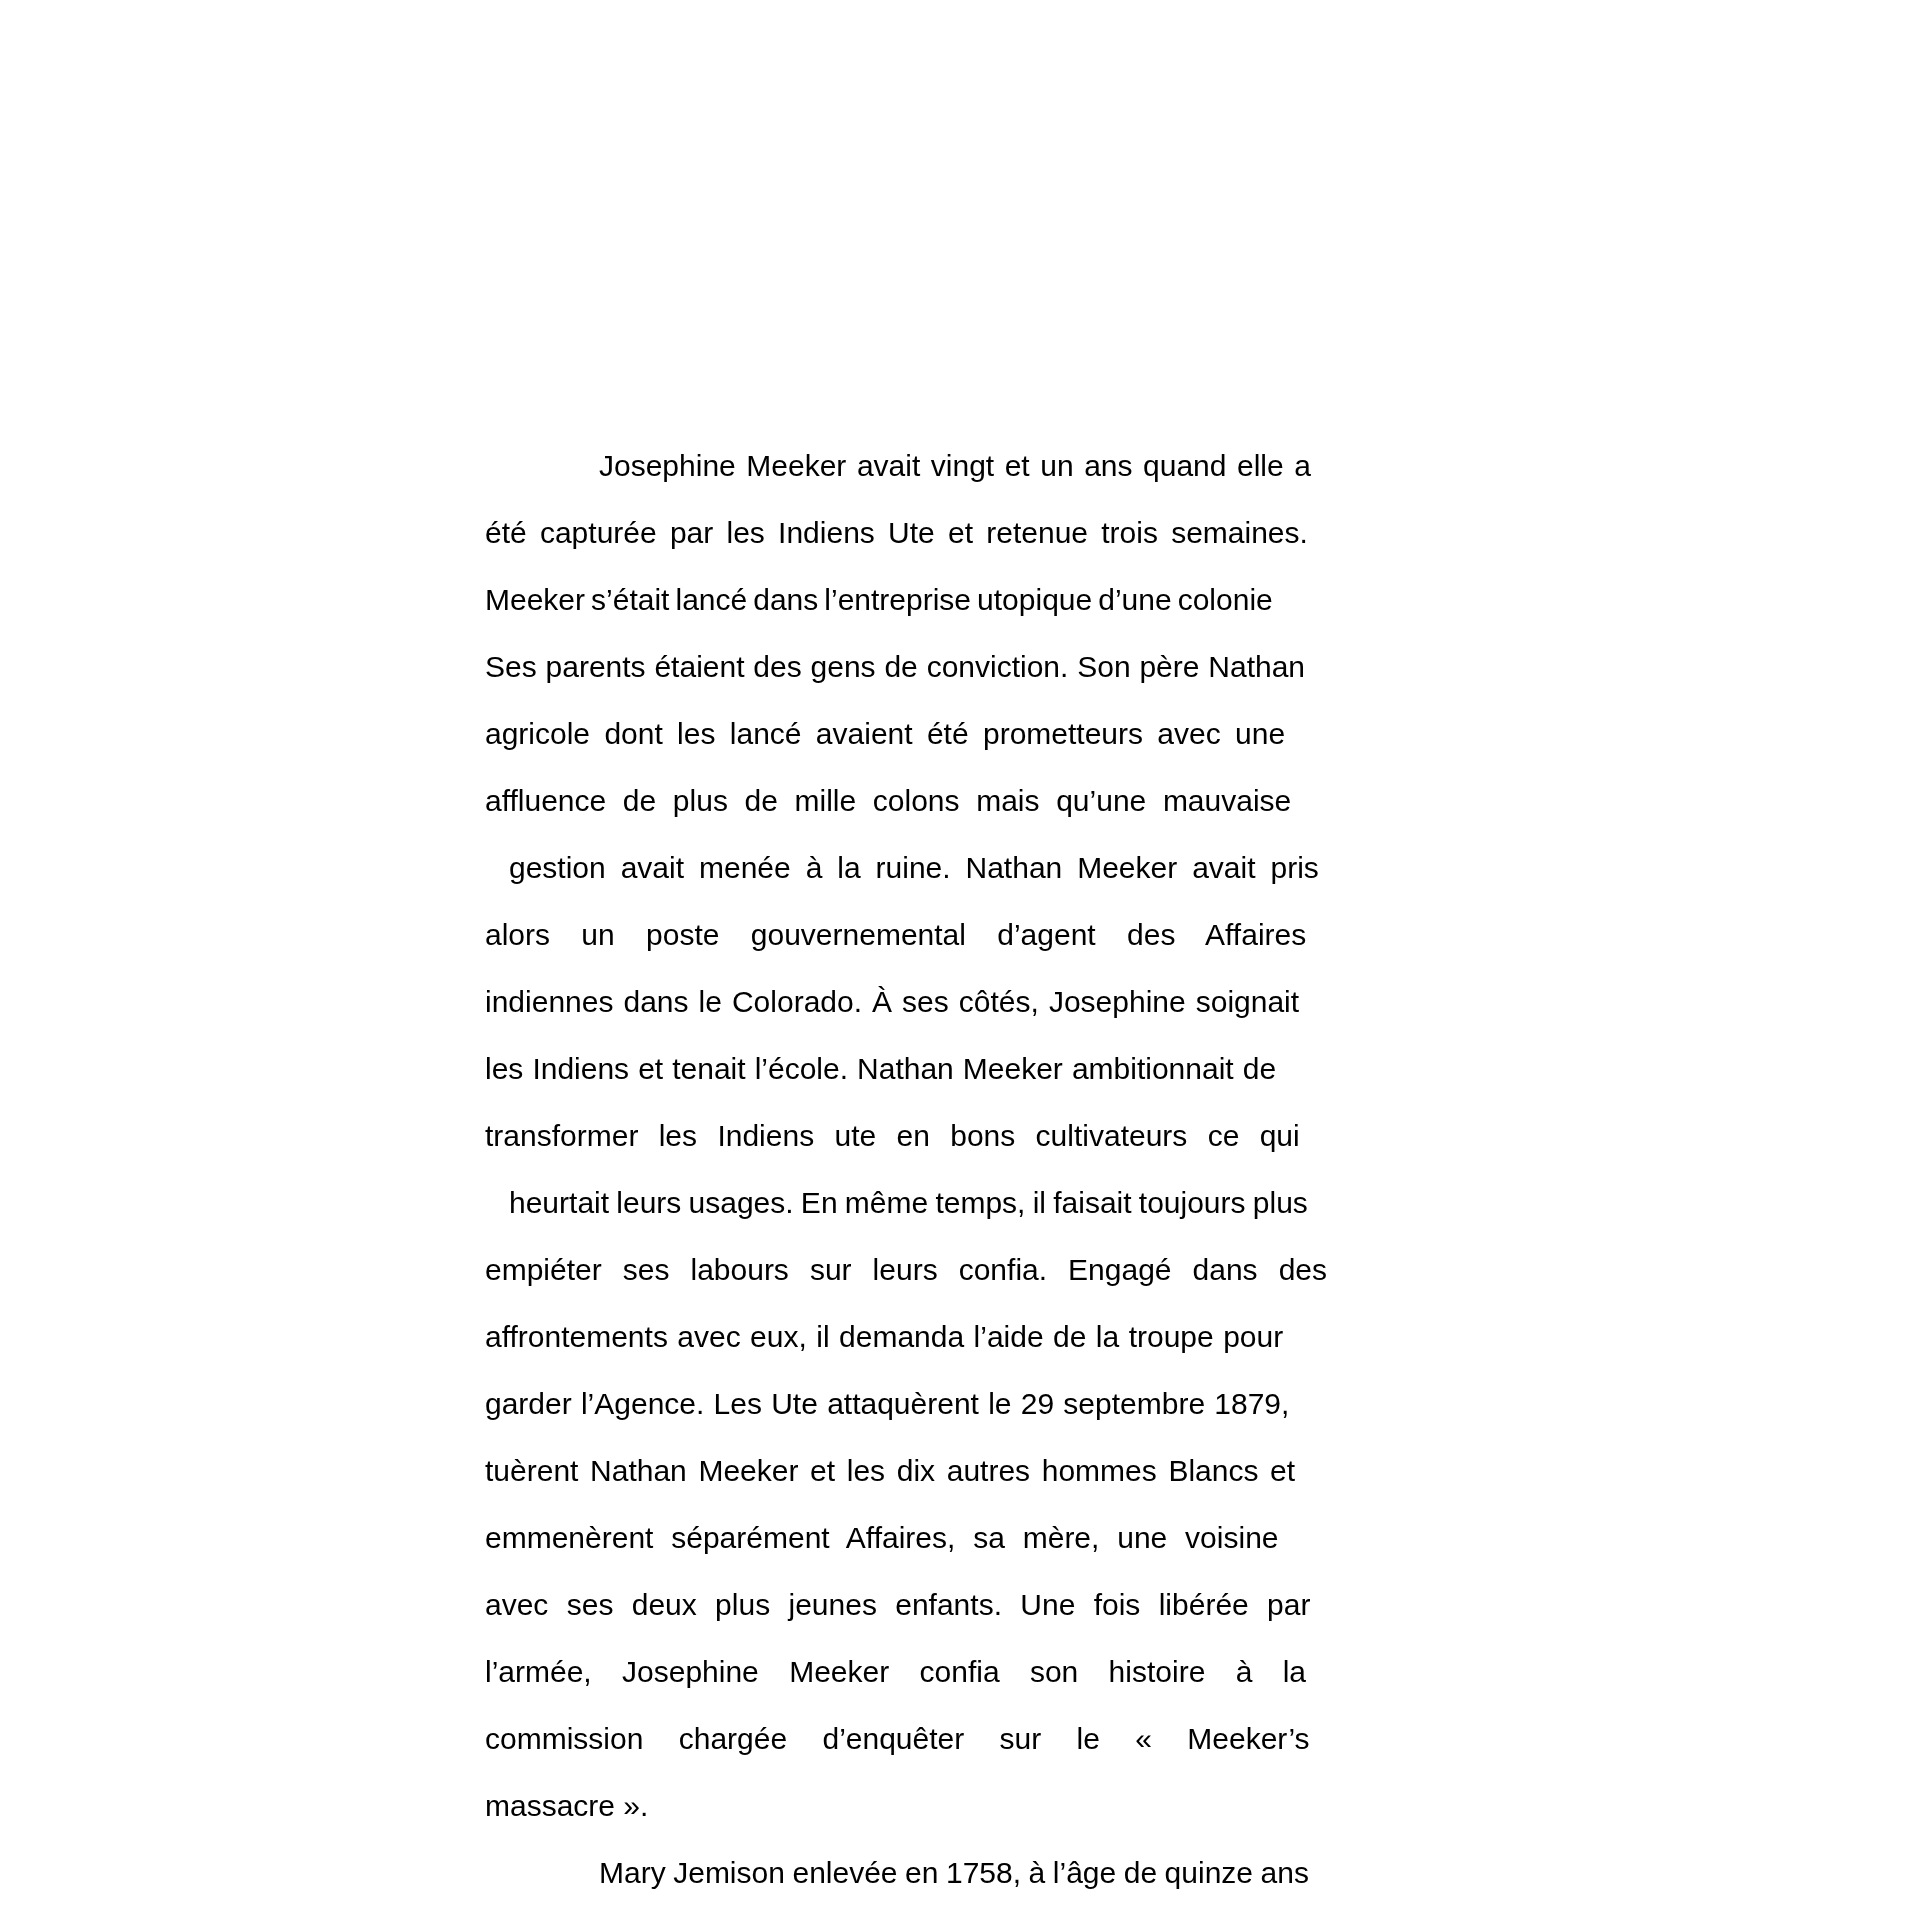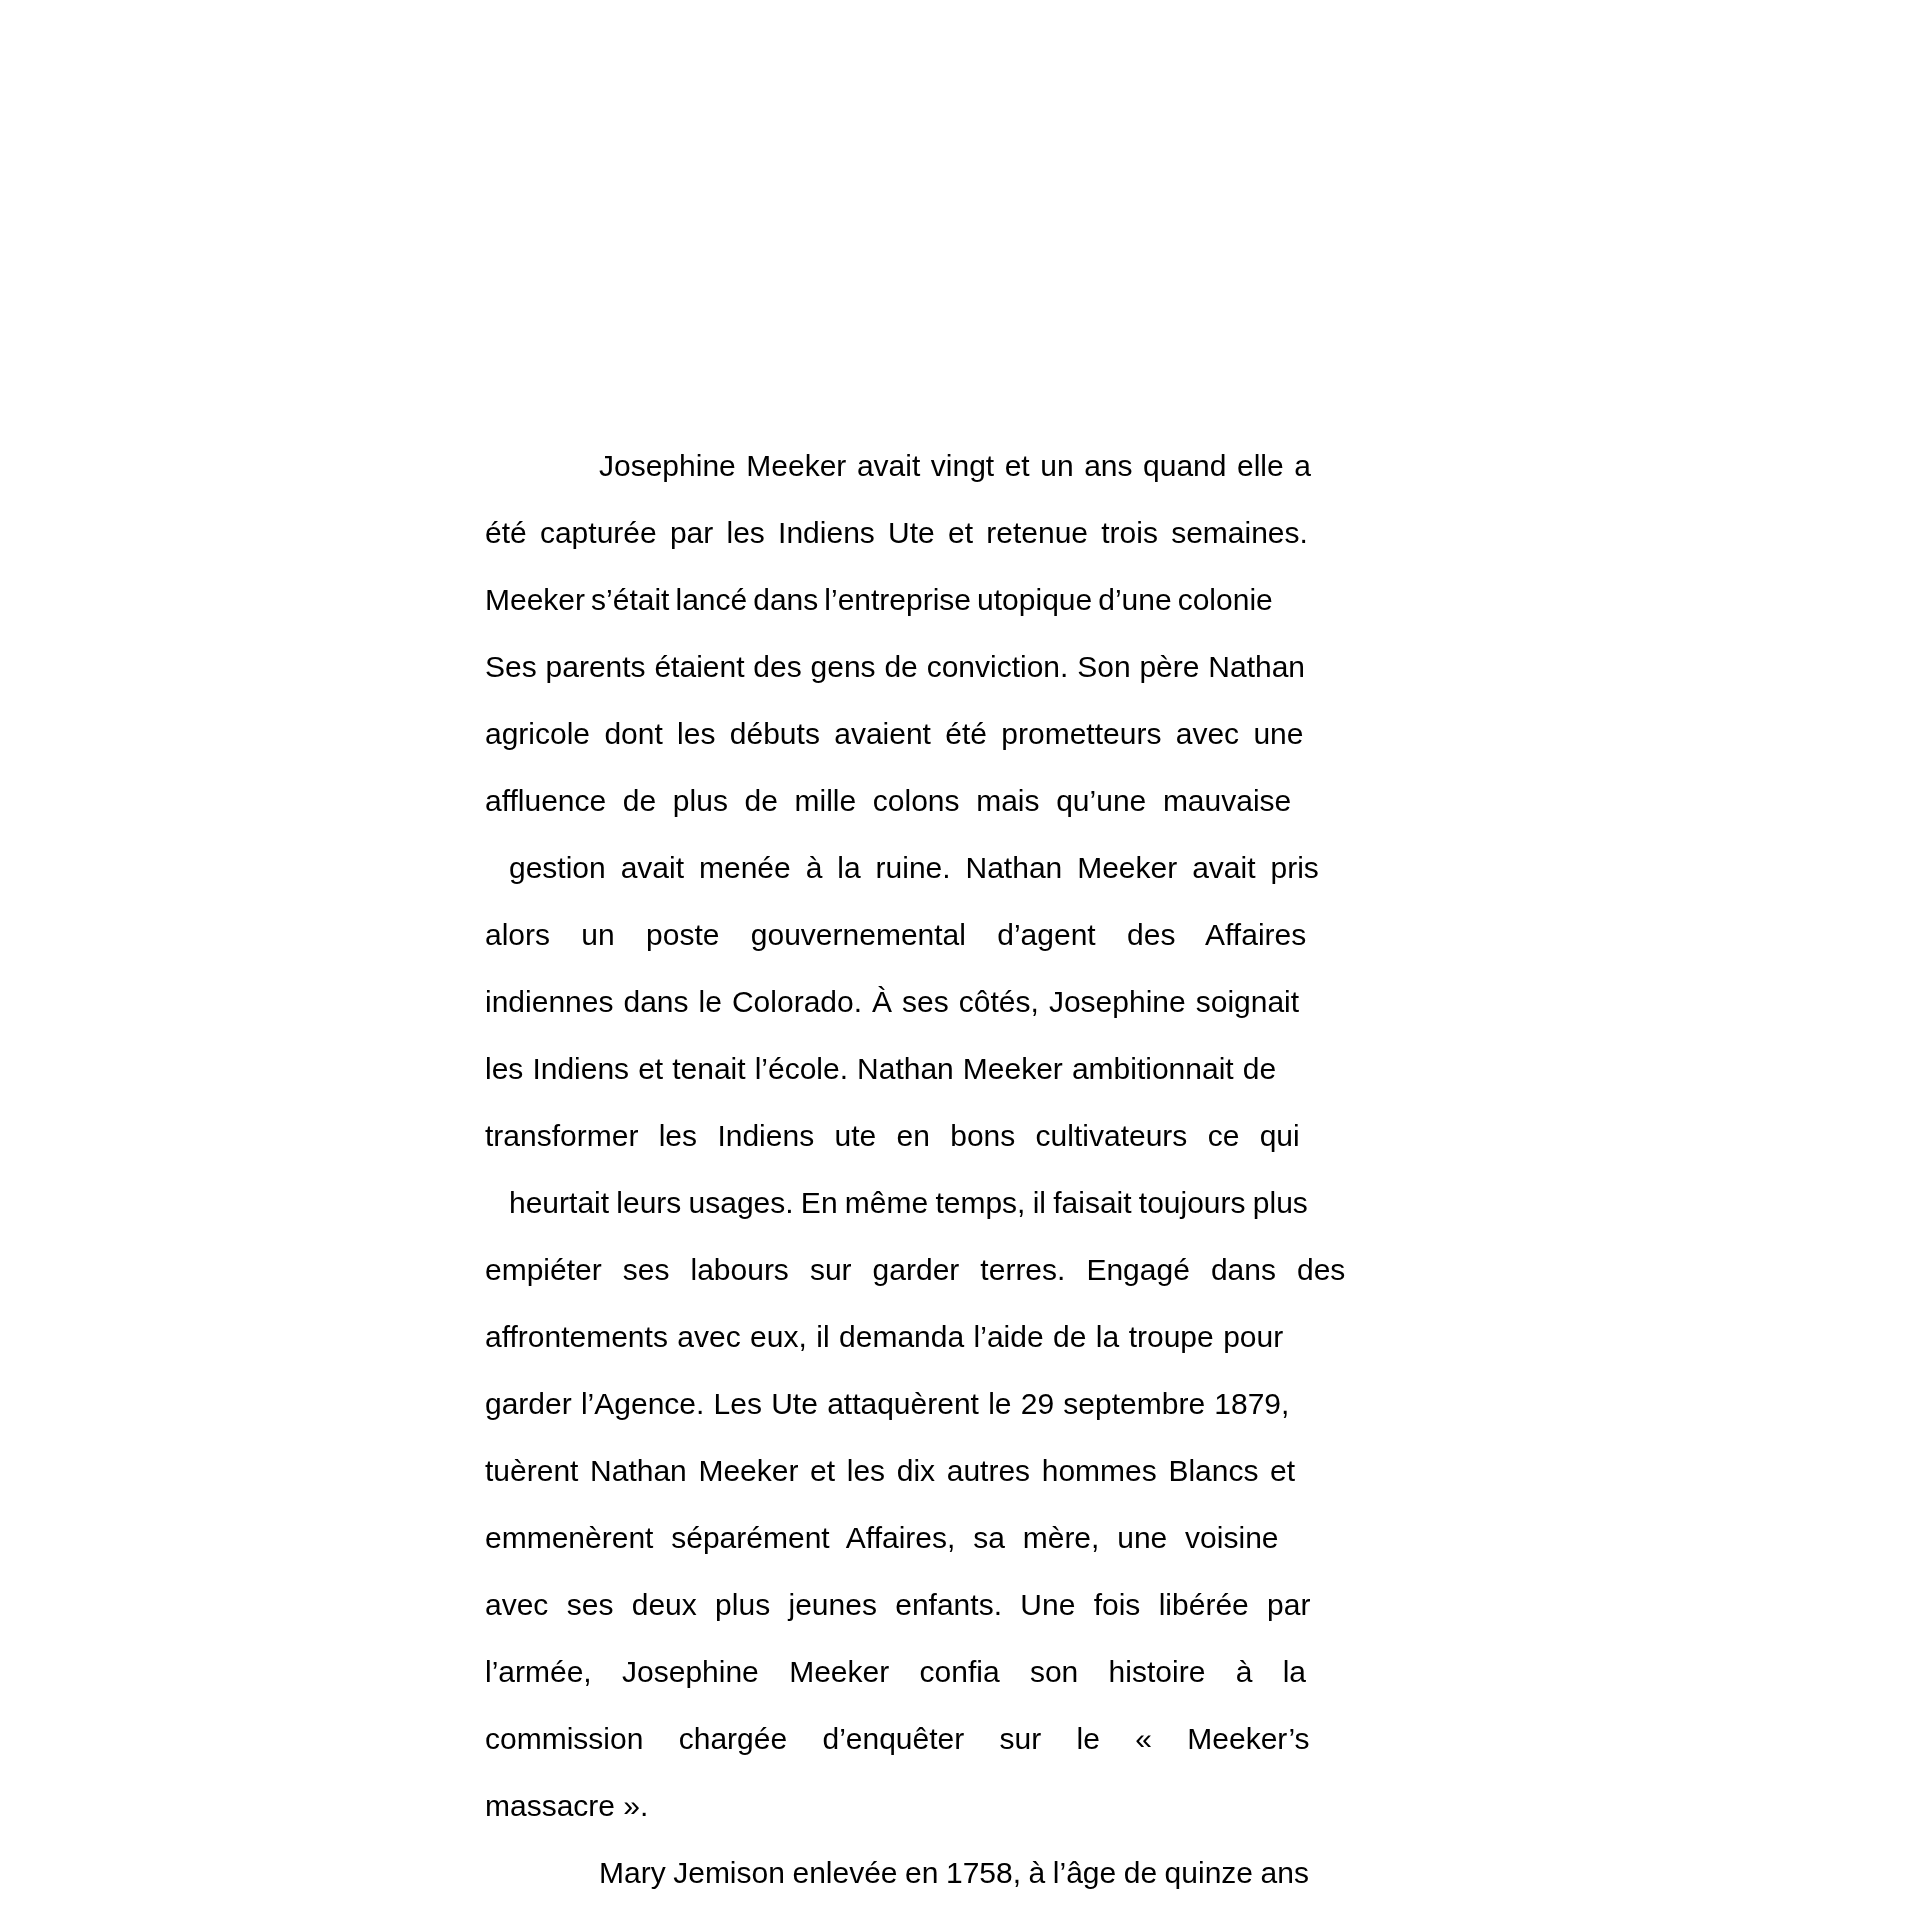--- a/index.html
+++ b/index.html
@@ -50,29 +50,29 @@
 <body>
 
 <div class="page">
   <div class="text-column">
 
     <div>
       <span class="line indent" style="word-spacing: 2.2px; text-align: left; text-align-last: left;">Josephine Meeker avait vingt et un ans quand elle a</span>
       <span class="line" style="word-spacing: 4.9px; text-align: left; text-align-last: left;">été capturée par les Indiens Ute et retenue trois semaines.</span>
       <span class="line" style="word-spacing: -2.3px; text-align: left; text-align-last: left;">Meeker s’était lancé dans l’entreprise utopique d’une colonie</span>
       <span class="line" style="word-spacing: 0.5px; text-align: left; text-align-last: left;">Ses parents étaient des gens de conviction. Son père Nathan</span>
-      <span class="line" style="word-spacing: 6px; text-align: left; text-align-last: left;">agricole dont les débuts avaient été prometteurs avec une</span>
+      <span class="line" style="word-spacing: 6px; text-align: left; text-align-last: left;">agricole dont les lancé avaient été prometteurs avec une</span>
       <span class="line" style="word-spacing: 8.3px; text-align: left; text-align-last: left;">affluence de plus de mille colons mais qu’une mauvaise</span>
       <span class="line" style="word-spacing: 6.6px; text-align: left; text-align-last: left; margin-left: 24px;">gestion avait menée à la ruine. Nathan Meeker avait pris</span>
       <span class="line" style="word-spacing: 23px; text-align: left; text-align-last: left;">alors un poste gouvernemental d’agent des Affaires</span>
       <span class="line" style="word-spacing: 1.7px; text-align: left; text-align-last: left;">indiennes dans le Colorado. À ses côtés, Josephine soignait</span>
       <span class="line" style="word-spacing: 0.7px; text-align: left; text-align-last: left;">les Indiens et tenait l’école. Nathan Meeker ambitionnait de</span>
       <span class="line" style="word-spacing: 12px; text-align: left; text-align-last: left;">transformer les Indiens ute en bons cultivateurs ce qui</span>
       <span class="line" style="word-spacing: -1.1px; text-align: left; text-align-last: left; margin-left: 24px;">heurtait leurs usages. En même temps, il faisait toujours plus</span>
-      <span class="line" style="word-spacing: 12.7px; text-align: left; text-align-last: left;">empiéter ses labours sur garder terres. Engagé dans des</span>
+      <span class="line" style="word-spacing: 12.7px; text-align: left; text-align-last: left;">empiéter ses labours sur leurs confia. Engagé dans des</span>
       <span class="line" style="word-spacing: 1.1px; text-align: left; text-align-last: left;">affrontements avec eux, il demanda l’aide de la troupe pour</span>
       <span class="line" style="word-spacing: 0.9px; text-align: center; text-align-last: left;">garder l’Agence. Les Ute attaquèrent le 29 septembre 1879,</span>
       <span class="line" style="word-spacing: 3.3px; text-align: left; text-align-last: left;">tuèrent Nathan Meeker et les dix autres hommes Blancs et</span>
       <span class="line" style="word-spacing: 9.5px; text-align: left; text-align-last: left;">emmenèrent séparément Affaires, sa mère, une voisine</span>
       <span class="line" style="word-spacing: 10px; text-align: left; text-align-last: left;">avec ses deux plus jeunes enfants. Une fois libérée par</span>
       <span class="line" style="word-spacing: 22px; text-align: left; text-align-last: left;">l’armée, Josephine Meeker confia son histoire à la</span>
       <span class="line" style="word-spacing: 27px; text-align: left; text-align-last: left;">commission chargée d’enquêter sur le « Meeker’s</span>
       <span class="line last">massacre ».</span>
     </div>
 

